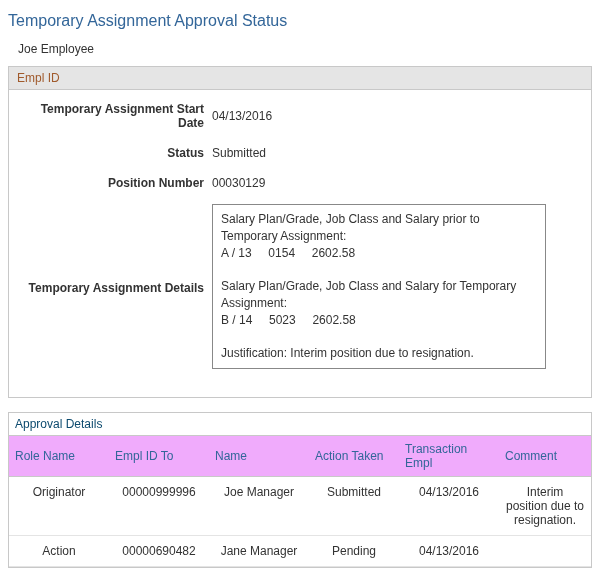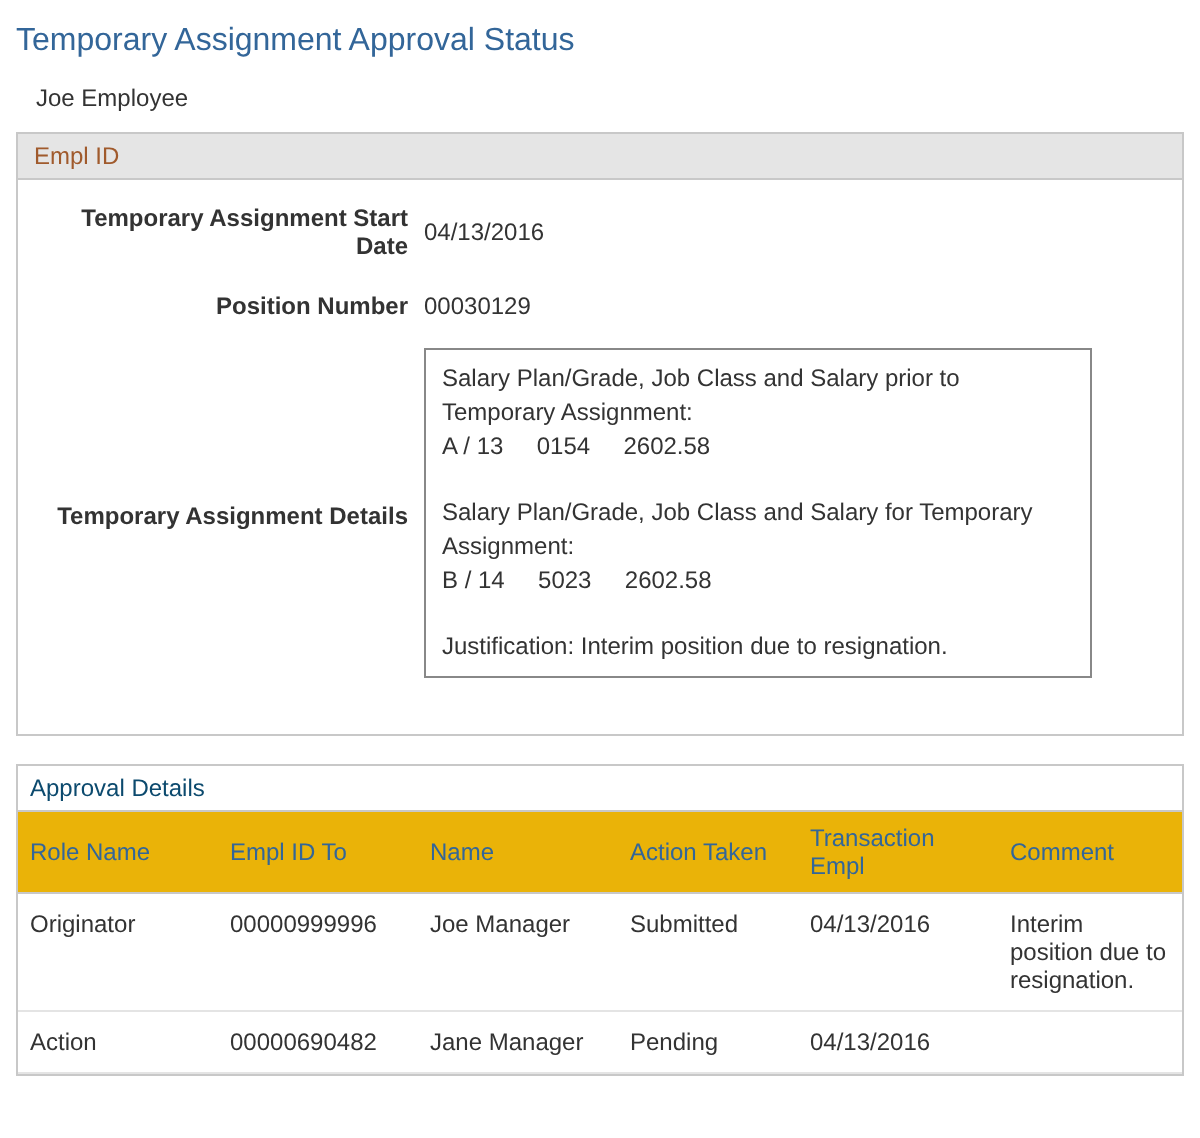--- a/index.html
+++ b/index.html
@@ -74,31 +74,32 @@
     border-bottom: 1px solid #c8c8c8;
   }
   table.approval-table {
     width: 100%;
     border-collapse: collapse;
   }
   table.approval-table th {
     text-align: left;
     color: #336699;
     font-weight: normal;
-    background: #eab308;
+    background: #f0abfc;
     padding: 6px 6px;
     border-bottom: 1px solid #c8c8c8;
     font-size: 12px;
   }
   table.approval-table td {
     padding: 8px 6px;
     border-bottom: 1px solid #e4e4e4;
     color: #333;
     vertical-align: top;
     font-size: 12px;
+    text-align: center;
   }
   .col-role { width: 100px; }
   .col-empl { width: 100px; margin-left: 20px; }
   .col-name { width: 100px; }
   .col-action { width: 90px; }
   .col-date { width: 100px; }
   .col-comment { }
 </style>
 </head>
 <body>
@@ -109,20 +110,24 @@
 
 <div class="section-container">
   <div class="section-header">Empl ID</div>
   <div class="section-body">
 
     <div class="field-row">
       <div class="field-label">Temporary Assignment Start Date</div>
       <div class="field-value">04/13/2016</div>
     </div>
 
+    <div class="field-row">
+      <div class="field-label">Status</div>
+      <div class="field-value">Submitted</div>
+    </div>
 
     <div class="field-row">
       <div class="field-label">Position Number</div>
       <div class="field-value">00030129</div>
     </div>
 
     <div class="field-row">
       <div class="field-label">Temporary Assignment Details</div>
       <div class="details-box">Salary Plan/Grade, Job Class and Salary prior to Temporary Assignment:
 A / 13     0154     2602.58

